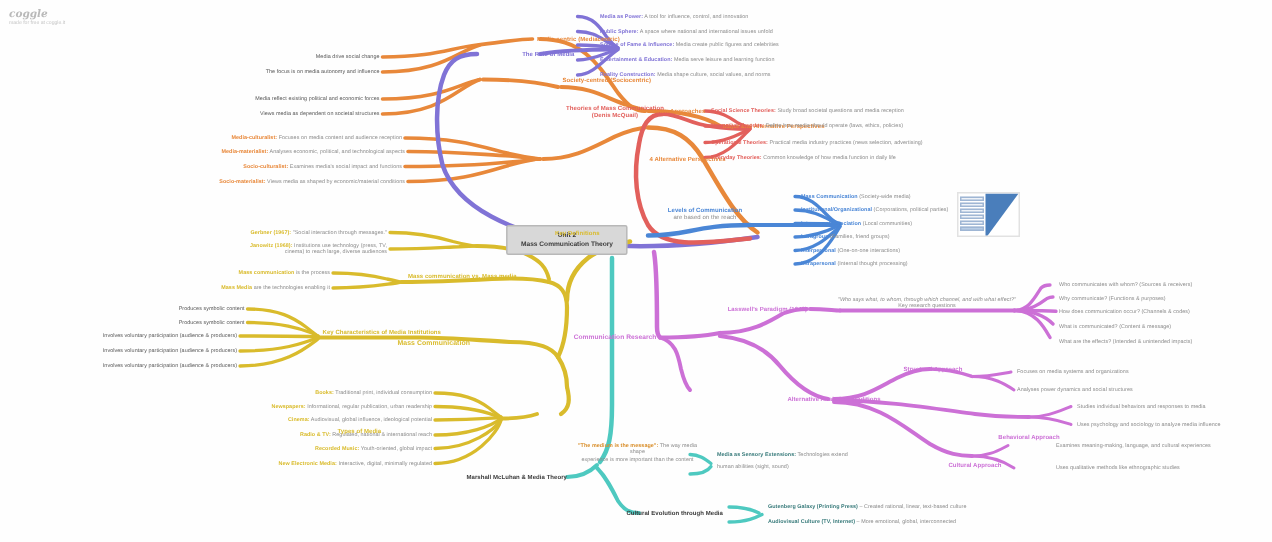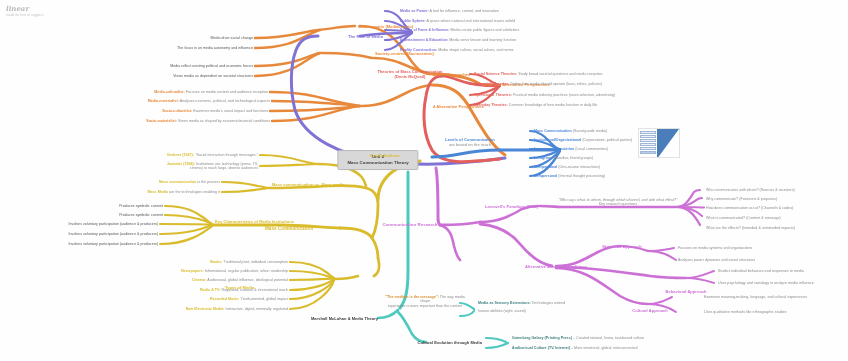--- a/index.html
+++ b/index.html
@@ -95,21 +95,21 @@
   .c-yellow  { color: #d9bb2c; }
   .c-magenta { color: #cc70d6; }
   .c-grey    { color: #555555; }
   .sub { color: #8a8a8a; font-weight: normal; }
 </style>
 </head>
 <body>
 
 <div id="stage">
 
-  <div id="logo">linear</div>
+  <div id="logo">coggle</div>
   <div id="tagline">made for free at coggle.it</div>
 
   <svg id="wires" viewBox="0 0 848 361">
     <g fill="none" stroke-linecap="round">
 
       <path d="M255,38 C290,38 300,32 318,30 C336,28 345,26 355,26" stroke="#e8883a" stroke-width="2.4"></path>
       <path d="M255,48 C295,48 305,34 320,30" stroke="#e8883a" stroke-width="2.4"></path>
       <path d="M360,26 C390,26 400,45 412,62 C420,72 424,74 430,74" stroke="#e8883a" stroke-width="2.6"></path>
       <path d="M255,66 C295,66 305,56 320,53" stroke="#e8883a" stroke-width="2.4"></path>
       <path d="M255,76 C295,76 305,58 320,53" stroke="#e8883a" stroke-width="2.4"></path>

